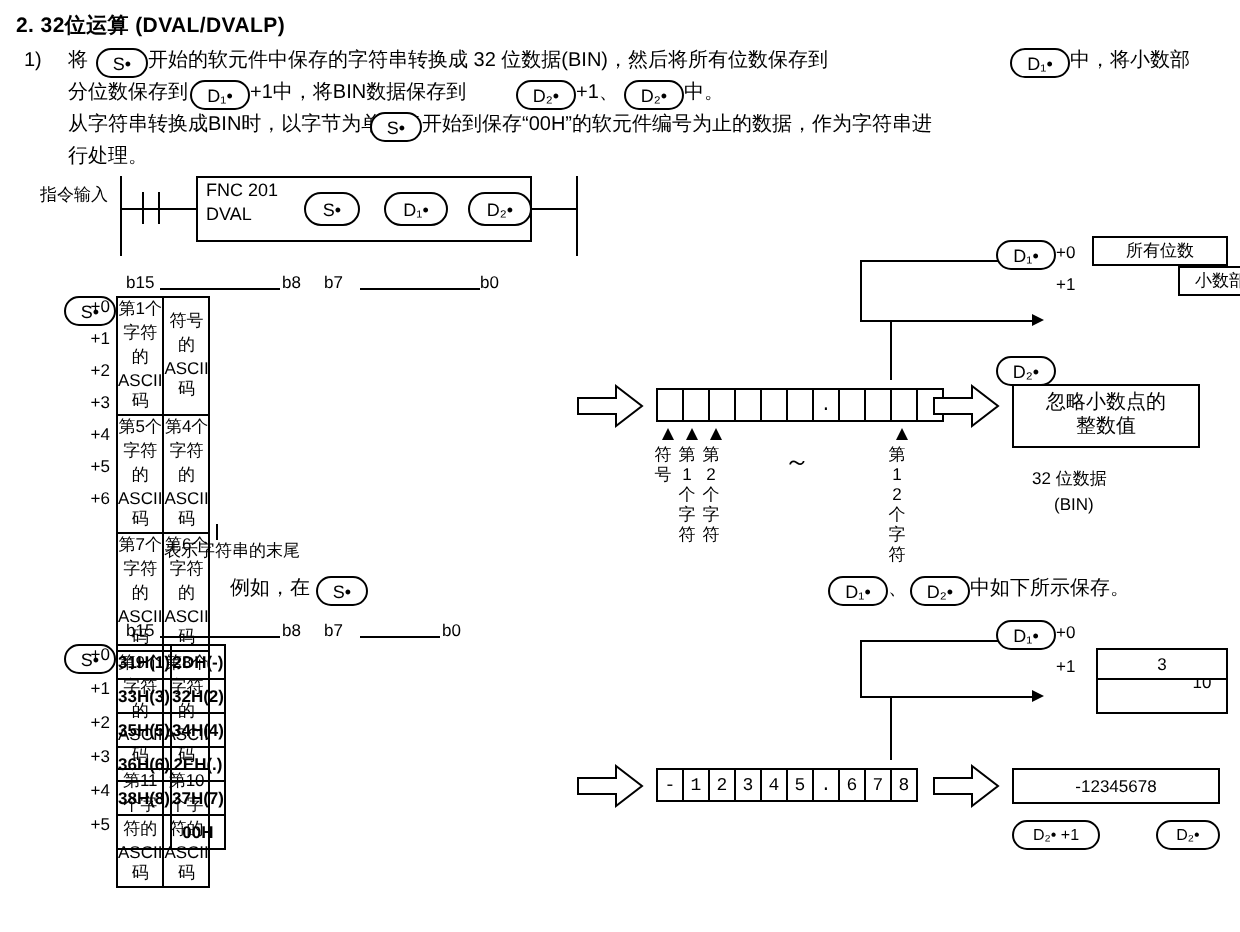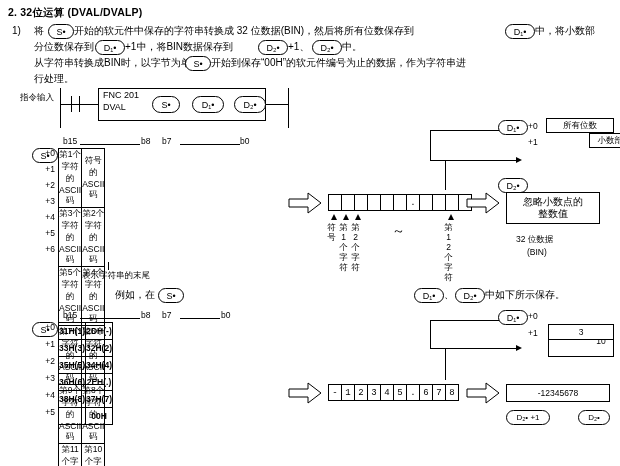--- a/index.html
+++ b/index.html
@@ -129,24 +129,20 @@
       <div class="abs small" style="left:-25px;top:80px;width:22px;text-align:right;">+5</div>
       <div class="abs small" style="left:-25px;top:96px;width:22px;text-align:right;">+6</div>
 
       <table class="tbl" style="position:absolute;left:0;top:0;">
         <tbody>
             <tr>
           <td style="width:98px;">第1个字符的ASCII码</td>
           <td style="width:98px;">符号的ASCII码</td>
         </tr>
         <tr>
-          <td>第3个字符的ASCII码</td>
-          <td>第2个字符的ASCII码</td>
-        </tr>
-        <tr>
           <td>第5个字符的ASCII码</td>
           <td>第4个字符的ASCII码</td>
         </tr>
         <tr>
           <td>第7个字符的ASCII码</td>
           <td>第6个字符的ASCII码</td>
         </tr>
         <tr>
           <td>第9个字符的ASCII码</td>
           <td>第8个字符的ASCII码</td>

